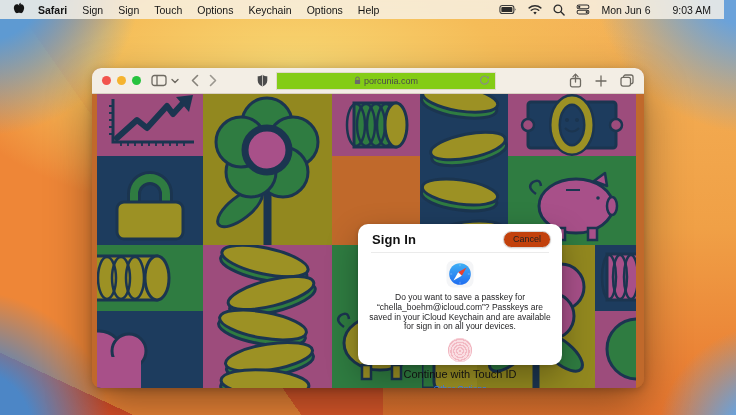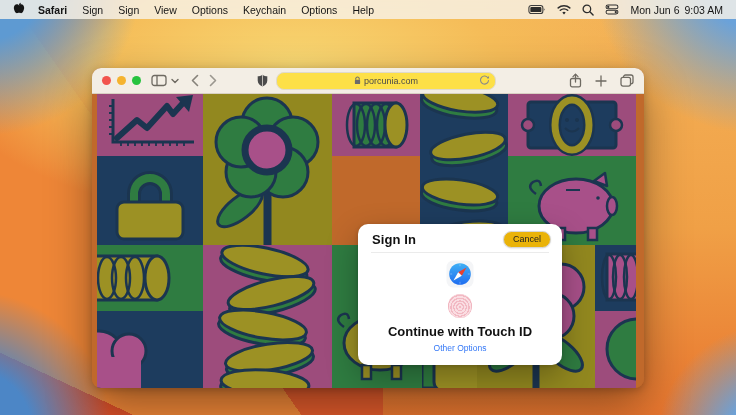--- a/index.html
+++ b/index.html
@@ -14,51 +14,51 @@
       radial-gradient(circle at 103% -8%, #6aa2da 0 7%, rgba(106,162,218,0) 19%),
       radial-gradient(circle at -4% 104%, #4c86c6 0 7%, rgba(76,134,198,0) 16%),
       radial-gradient(circle at 105% 106%, #6aa2da 0 5%, rgba(106,162,218,0) 13%),
       radial-gradient(ellipse 62% 48% at 40% 16%, #f8d873 0, #f5bc58 45%, rgba(245,188,88,0) 78%),
       conic-gradient(from 205deg at 52% 128%, #e05a2b 0 30deg, #ee8637 30deg 55deg, #d94f28 55deg 90deg, #ee8637 90deg 120deg, #e05a2b 120deg 155deg, rgba(224,90,43,0) 155deg),
       linear-gradient(180deg, #f4b258 0%, #f0a046 55%, #e8762f 100%);
   }
 
   
   .menubar {
-    position:absolute; top:0; left:0; right:0; height:19px; z-index:20;
+    position:absolute; top:0; left:0; right:12px; height:19px; z-index:20;
     background:rgba(248,243,233,.82); backdrop-filter:blur(12px);
     display:flex; align-items:center; padding:0 13px;
     font-size:10.5px; color:#151515;
   }
   .menubar .mi { margin-right:15px; white-space:nowrap; }
   .menubar .mi.app { font-weight:700; }
   .mb-right { margin-left:auto; display:flex; align-items:center; gap:11px; }
   .mb-right svg { display:block; }
-  .clock { display:flex; gap:5px; font-size:10.5px; }
+  .clock { display:flex; gap:22px; font-size:10.5px; }
 
   
   .window {
     position:absolute; left:92px; top:68px; width:552px; height:320px;
     border-radius:9px; overflow:hidden; z-index:5;
     box-shadow:0 18px 45px rgba(0,0,0,.38), 0 2px 8px rgba(0,0,0,.22);
     background:#c0692b;
   }
   .toolbar {
     height:26px; background:#f3eee5; border-bottom:1px solid #d8d1c2;
     display:flex; align-items:center; padding:0 10px; position:relative;
   }
   .tl { display:flex; gap:6px; margin-right:10px; }
   .tl span { width:9px; height:9px; border-radius:50%; display:block; }
   .tl-close { background:#f2544d; } .tl-min { background:#f5b32f; } .tl-zoom { background:#27c33f; }
   .tb-ic { display:flex; align-items:center; justify-content:center; color:#6e6a62; }
   .tb-ic svg { display:block; }
   .gap4{margin-left:4px;} .gap10{margin-left:10px;} .gap12{margin-left:12px;} .gap40{margin-left:40px;}
   .addr {
-    margin-left:8px; width:220px; height:18px; border-radius:8px;
-    background:#fde047; border:1px solid #e0dacb; position:relative;
+    margin-left:8px; width:220px; height:18px; border-radius:1px;
+    background:#84cc16; border:1px solid #e0dacb; position:relative;
     display:flex; align-items:center; justify-content:center;
     font-size:9px; color:#4a4a4a; gap:3px;
   }
   .addr .reload { position:absolute; right:5px; top:2.5px; }
   .tb-right { margin-left:auto; display:flex; align-items:center; gap:13px; }
 
   
   .page { position:absolute; top:26px; left:0; right:0; bottom:0; background:#c0692b; }
   .tile { position:absolute; overflow:hidden; }
   .tile svg { display:block; width:100%; height:100%; }
@@ -67,53 +67,53 @@
 
   
   .dialog {
     position:absolute; left:266px; top:156px; width:204px; height:141px;
     background:#ffffff; border-radius:10px; z-index:10;
     box-shadow:0 12px 32px rgba(0,0,0,.30), 0 1px 4px rgba(0,0,0,.18);
   }
   .dlg-head { height:28px; display:flex; align-items:center; justify-content:space-between; padding:2px 11px 0 14px; }
   .dlg-title { font-size:13px; font-weight:700; color:#111; letter-spacing:.1px; }
   .cancel-btn {
-    font-size:9px; color:#222; background:#eab308; border:1px solid #d8d8d8;
+    font-size:9px; color:#222; background:#c2410c; border:1px solid #d8d8d8;
     border-radius:9px; padding:2.5px 9px; box-shadow:0 .5px 1.5px rgba(0,0,0,.12);
     font-family:inherit; cursor:default;
   }
   .dlg-divider { border-top:1px solid #ebebeb; margin:0 13px; }
   .compass { width:28px; height:28px; margin:7px auto 0; display:block; }
   .dlg-body {
     width:188px; margin:5px auto 0; text-align:center;
     font-size:8.5px; line-height:9.8px; color:#1d1d1f;
   }
   .fingerprint {
     width:24px; height:24px; border-radius:50%; margin:6px auto 0;
     background:repeating-radial-gradient(circle at 50% 55%, #f2b9c3 0 1.2px, #fadde2 1.2px 2.8px);
     box-shadow:inset 0 0 0 .5px rgba(238,170,182,.6);
   }
-  .dlg-continue { margin-top:6px; text-align:center; font-size:13px; font-weight:700; color:#111; }
+  .dlg-continue { margin-top:6px; text-align:center; font-size:11px; font-weight:400; color:#111; }
   .dlg-other { margin-top:4px; text-align:center; font-size:8.5px; color:#3478f6; cursor:default; }
 </style>
 </head>
 <body>
 
 <div class="screen">
 
   <div class="menubar">
     <span class="mi" style="margin-right:13px;">
       <svg width="12" height="13" viewBox="0 0 14 15">
           <path fill="#151515" d="M7.1 4.1c-.5-1-1.5-1.6-2.6-1.6C2.5 2.5 1 4.3 1 6.7c0 2.8 2 6.4 3.6 6.4.8 0 1.2-.5 2.4-.5s1.5.5 2.4.5c1.6 0 3.6-3.6 3.6-6.4 0-2.4-1.5-4.2-3.5-4.2-1.1 0-2 .6-2.4 1.6zM7 3.4c0-1.1.9-2.3 2.1-2.5.2 1.2-.8 2.4-2.1 2.5z"></path>
         </svg>
     </span>
     <span class="mi app">Safari</span>
     <span class="mi">Sign</span>
     <span class="mi">Sign</span>
-    <span class="mi">View</span>
+    <span class="mi">Touch</span>
     <span class="mi">Options</span>
     <span class="mi">Keychain</span>
     <span class="mi">Options</span>
     <span class="mi">Help</span>
 
     <span class="mb-right">
       <span>
           <svg width="18" height="11" viewBox="0 0 20 12">
             <rect x="1" y="1.5" width="15.5" height="9" rx="2.6" fill="none" stroke="#3c3c3c" stroke-width="1.2"></rect>
             <rect x="2.6" y="3.1" width="12.3" height="5.8" rx="1.3" fill="#2c2c2c"></rect>
@@ -449,20 +449,21 @@
             <line x1="14" y1="21.8" x2="14" y2="23.8"></line>
           <line x1="4.2" y1="14" x2="6.2" y2="14"></line>
             <line x1="21.8" y1="14" x2="23.8" y2="14"></line>
         </g>
         <g transform="rotate(45 14 14)">
           <polygon points="14,4.8 16.6,14 11.4,14" fill="#e8412f"></polygon>
           <polygon points="14,23.2 11.4,14 16.6,14" fill="#ffffff"></polygon>
         </g>
       </svg>
 
+      <div class="dlg-body">Do you want to save a passkey for “chella_boehm@icloud.com”? Passkeys are saved in your iCloud Keychain and are available for sign in on all your devices.</div>
 
       <div class="fingerprint"></div>
       <div class="dlg-continue">Continue with Touch ID</div>
       <div class="dlg-other">Other Options</div>
     </div>
 
   </div>
 </div>
 
 </body></html>

